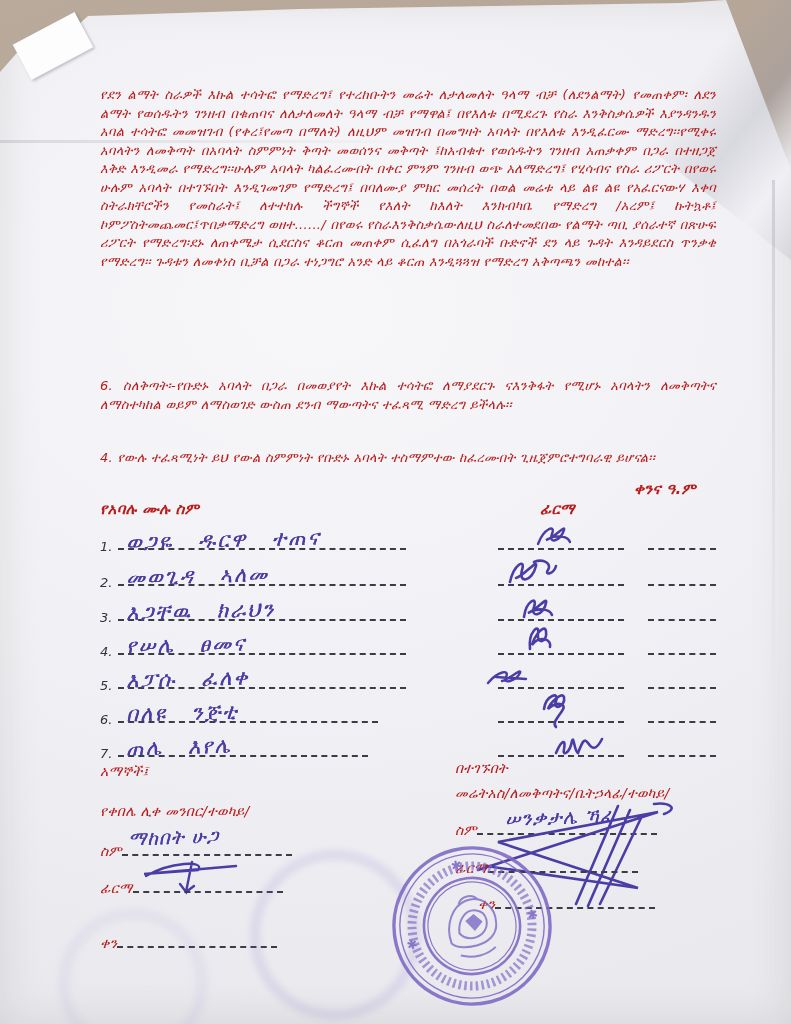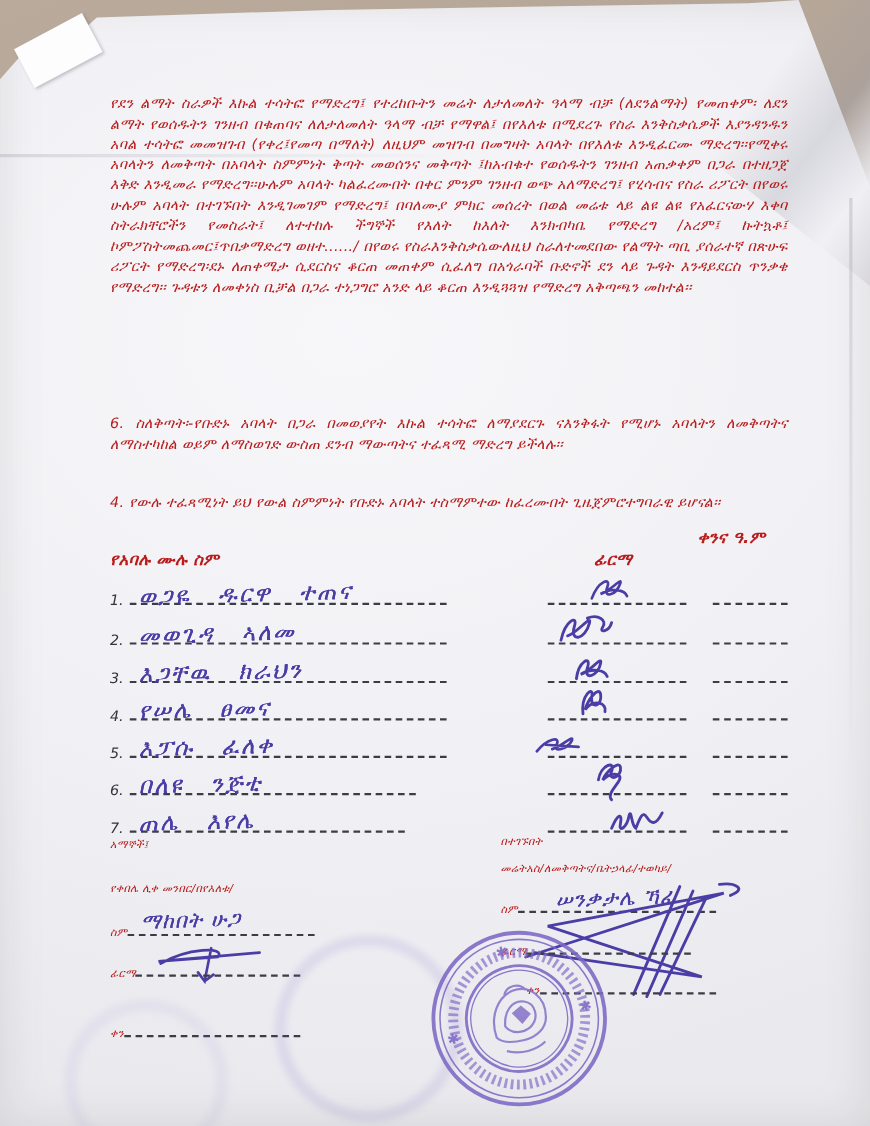--- a/index.html
+++ b/index.html
@@ -38,21 +38,21 @@
   .row-num{position:absolute;left:0;bottom:2px;font-size:13px;color:#33333e;font-style:italic;}
   .dashline{position:absolute;bottom:6px;border-bottom:2px dashed #3c3c46;}
   .name-line{left:18px;width:288px;}
   .sig-line{left:398px;width:126px;}
   .date-line{left:548px;width:68px;}
   .hand{color:#4a3da6;font-style:italic;font-size:21px;letter-spacing:2px;word-spacing:16px;
     position:absolute;left:26px;bottom:4px;white-space:nowrap;transform:rotate(-1.5deg);
     text-shadow:0 0 .5px #4a3da6;}
   .scribble{position:absolute;}
 
-  .wit{position:absolute;font-size:10px;}
+  .wit{position:absolute;font-size:14px;}
   .wline{display:inline-block;border-bottom:2px dashed #3c3c46;vertical-align:baseline;}
   .hand-sm{color:#4a3da6;font-style:italic;font-size:19px;letter-spacing:1px;
     position:absolute;white-space:nowrap;transform:rotate(-2deg);text-shadow:0 0 .5px #4a3da6;}
 
   .stamp{position:absolute;left:388px;top:842px;width:168px;height:168px;
     transform:rotate(-14deg);opacity:.88;pointer-events:none;}
   .ghost{position:absolute;border-radius:50%;pointer-events:none;
     border:10px solid rgba(125,104,196,.14);filter:blur(3px);}
   .ghost2{position:absolute;border-radius:50%;pointer-events:none;
     border:8px solid rgba(125,104,196,.10);filter:blur(4px);}
@@ -145,21 +145,21 @@
   <span class="dashline name-line" style="width:250px"></span>
   <span class="hand">ጠሌ እየሌ</span>
   <span class="dashline sig-line"></span>
   <svg class="scribble" style="left:452px;bottom:4px" width="56" height="26" viewBox="0 0 56 26">
     <path d="M4,20 C10,6 14,6 12,16 C10,24 18,20 20,8 C22,2 22,18 26,20 C30,10 32,4 36,10 C40,16 44,18 50,6" stroke="#4a3da6" stroke-width="2.6" fill="none" stroke-linecap="round"></path>
     </svg>
   <span class="dashline date-line"></span>
 </div>
 
 <div class="wit typed" style="left:100px;top:763px">አማኞች፤</div>
-<div class="wit typed" style="left:100px;top:803px">የቀበሌ ሊቀ መንበር/በየእለቱ/</div>
+<div class="wit typed" style="left:100px;top:803px">የቀበሌ ሊቀ መንበር/ተወካይ/</div>
 <div class="wit typed" style="left:100px;top:843px">
   <span>ስም</span><span class="wline" style="width:170px"></span>
 </div>
 <span class="hand-sm" style="left:128px;top:826px">ማከበት ሁጋ</span>
 <svg class="scribble" style="left:140px;top:858px" width="110" height="46" viewBox="0 0 110 46">
   <path d="M6,18 C30,4 66,2 58,12 L4,16 L96,8 M52,4 L46,34 L40,26 M46,34 L54,28" stroke="#4a3da6" stroke-width="2.4" fill="none" stroke-linecap="round"></path>
   </svg>
 <div class="wit typed" style="left:100px;top:880px">
   <span>ፊርማ</span><span class="wline" style="width:150px"></span>
 </div>

